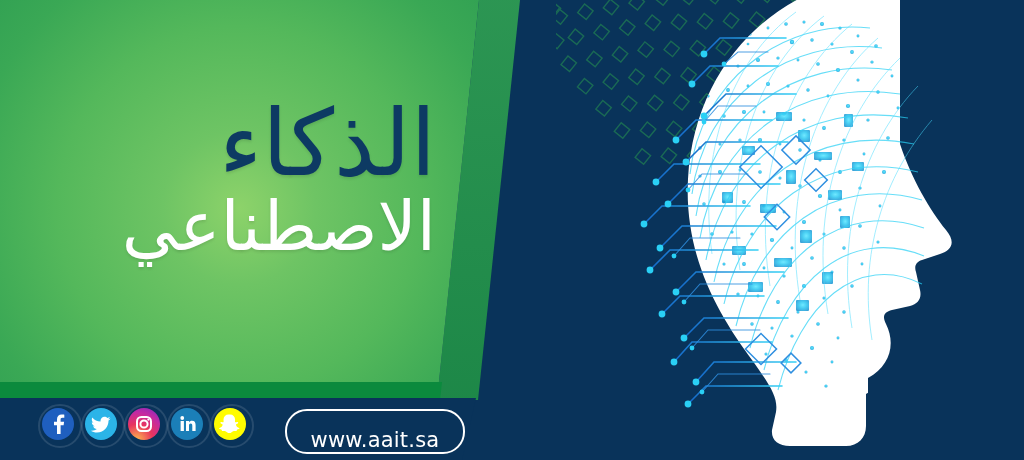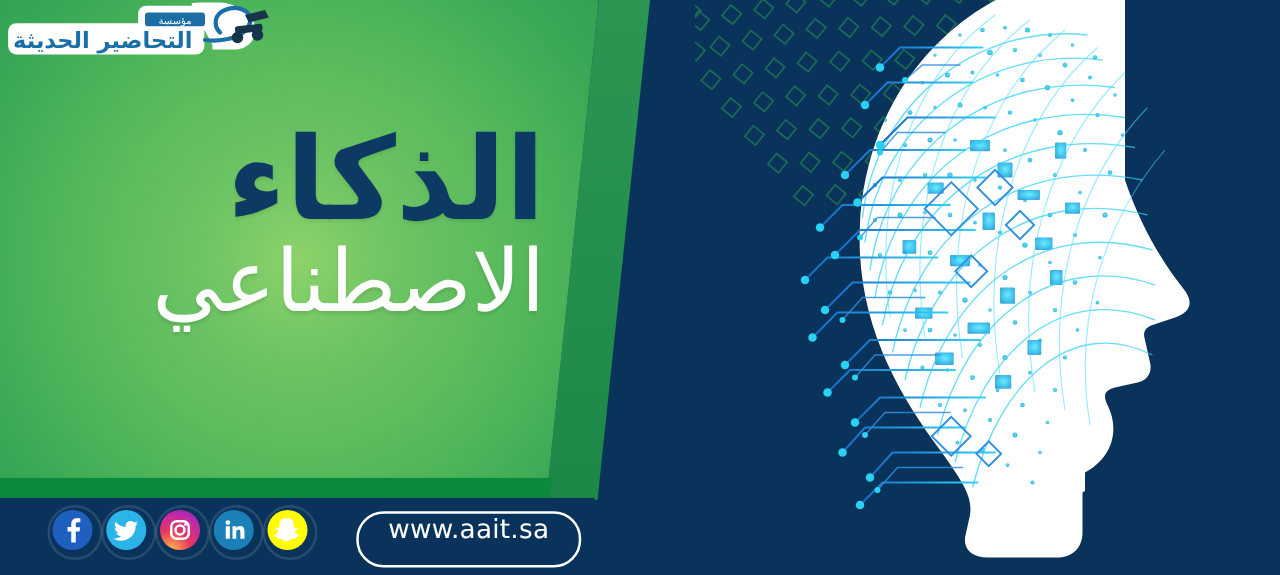--- a/index.html
+++ b/index.html
@@ -37,21 +37,21 @@
     clip-path:polygon(0 0, 442px 0, 440px 18px, 0 18px);
   }
 
   
   .est-logo{position:absolute;left:4px;top:2px;width:214px;height:44px;}
   .est-logo svg{display:block;}
 
   
   .headline{position:absolute;left:0;top:96px;width:452px;text-align:right;direction:rtl;}
   .headline .l1{
-    display:block;color:#0d3a63;font-weight:bold;font-size:92px;line-height:96px;
+    display:block;color:#0d3a63;font-weight:normal;font-size:92px;line-height:96px;
     letter-spacing:-1px;padding-right:16px;
     text-shadow:0 2px 3px rgba(0,0,0,.10);
   }
   .headline .l2{
     display:block;color:#ffffff;font-weight:normal;font-size:69px;line-height:76px;
     padding-right:16px;margin-top:-4px;
     text-shadow:0 2px 3px rgba(0,0,0,.10);
   }
 
   
@@ -69,21 +69,21 @@
   .socials{position:absolute;left:42px;top:408px;display:flex;gap:11px;align-items:center;}
   .soc{position:relative;width:32px;height:32px;border-radius:50%;
     display:flex;align-items:center;justify-content:center;}
   .soc .ring{position:absolute;left:-4px;top:-4px;width:40px;height:40px;border-radius:50%;
     border:2px solid rgba(255,255,255,.12);}
   .soc svg{display:block;}
 
   .url-pill{
     position:absolute;left:285px;top:409px;width:176px;height:41px;
     border:2px solid #ffffff;border-radius:22px;
-    display:flex;align-items:flex-start;justify-content:center;
+    display:flex;align-items:flex-end;justify-content:center;
   }
   .url-pill span{color:#ffffff;font-size:21px;letter-spacing:.2px;
     font-family:"DejaVu Sans","Liberation Sans",sans-serif;}
 </style>
 </head>
 <body>
 
 <div class="banner">
 
   <div class="navy-bg"></div>
@@ -444,47 +444,20 @@
         <rect x="150" y="344" width="22" height="22" transform="rotate(45 161 355)"></rect>
         <rect x="184" y="362" width="14" height="14" transform="rotate(45 191 369)"></rect>
       </g>
     </svg>
   </div>
 
   <div class="green-dark-band"></div>
   <div class="green-panel"></div>
   <div class="green-foot"></div>
 
-  <div class="est-logo">
-    <svg width="214" height="46" viewBox="0 0 214 46" xmlns="http://www.w3.org/2000/svg">
-      <g>
-
-        <g stroke="#ffffff" stroke-width="7" stroke-linejoin="round" fill="#ffffff">
-          <rect x="110" y="6" width="52" height="13" rx="3"></rect>
-          <rect x="6" y="20" width="150" height="18" rx="3"></rect>
-          <path d="M150 4 C 168 0, 186 4, 194 14 C 200 22, 196 32, 186 34 L 166 34"></path>
-        </g>
-
-        <rect x="112" y="8" width="48" height="11" rx="2.5" fill="#1c6ea4"></rect>
-        <text x="136" y="17" text-anchor="middle" fill="#ffffff" font-family="'DejaVu Sans','Liberation Sans',sans-serif" font-size="8">مؤسسة</text>
-
-        <text x="150" y="36" text-anchor="end" fill="#1b6fa8" font-family="'DejaVu Sans','Liberation Sans',sans-serif" font-size="18" font-weight="bold">التحاضير الحديثة</text>
-
-        <g fill="none" stroke="#1b6fa8" stroke-width="3.4" stroke-linecap="round">
-          <path d="M160 30 C 178 32, 194 26, 196 16 C 198 6, 186 2, 176 6 C 168 9, 166 18, 172 24"></path>
-        </g>
-        <g fill="#17354a">
-          <circle cx="186" cy="28" r="4.6"></circle>
-          <circle cx="202" cy="26" r="4.6"></circle>
-          <rect x="184" y="18" width="22" height="6" rx="2" transform="rotate(-6 195 21)"></rect>
-          <path d="M192 10 l16 -4 l3 6 l-16 4 z"></path>
-        </g>
-      </g>
-    </svg>
-  </div>
 
   <div class="headline">
     <span class="l1">الذكاء</span>
     <span class="l2">الاصطناعي</span>
   </div>
 
 
   <div class="bottom-bar"></div>
 
   <div class="socials">

